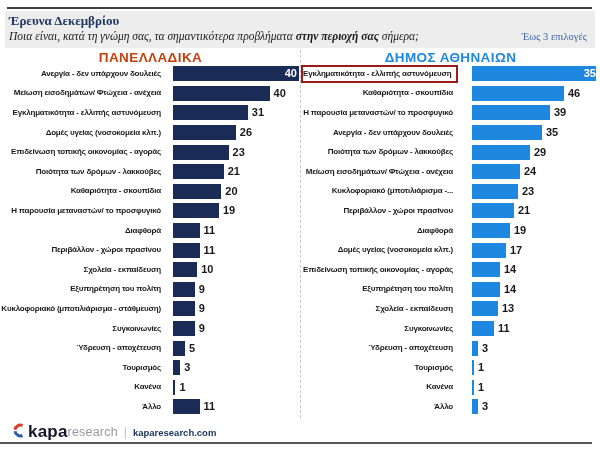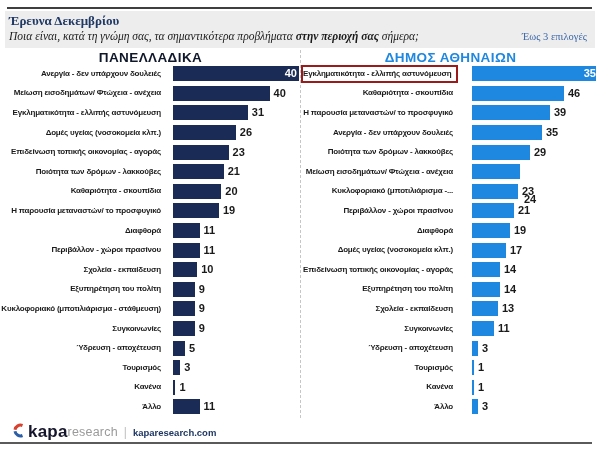--- a/index.html
+++ b/index.html
@@ -22,21 +22,21 @@
     font-family:"Liberation Serif", serif; font-style:italic; font-size:11.5px;
     color:#1a1a1a; line-height:15px; white-space:nowrap;
   }
   .question b { font-weight:bold; }
   .note {
     margin-left:auto; font-family:"Liberation Serif", serif; font-size:10.5px;
     color:#3a66a8; white-space:nowrap;
   }
   .col-headers { position:absolute; top:50px; left:0; right:0; display:flex; }
   .col-header { font-weight:bold; font-size:13.5px; text-align:center; letter-spacing:.4px; }
-  .col-header.left { width:301px; color:#0f172a; }
+  .col-header.left { width:301px; color:#c2410c; }
   .col-header.right { width:299px; color:#1e87df; }
   .divider {
     position:absolute; left:300px; top:50px; height:368px; width:0;
     border-left:1px dashed #c6c6c6;
   }
   .charts { position:absolute; top:64px; left:0; right:0; display:flex; }
   .chart { position:relative; }
   .chart.left  { width:301px; }
   .chart.right { width:299px; }
   .row { display:flex; align-items:center; height:19.6px;justify-content:space-between; }
@@ -246,21 +246,21 @@
           <span class="lbl">Ποιότητα των δρόμων - λακκούβες</span>
           <div class="track">
             <div class="bar" style="width: 45.3125%; background: rgb(30, 135, 223);"></div>
             <span class="val" style="left: calc(45.3125% + 4px);">29</span>
           </div>
         </div>
         <div class="row">
           <span class="lbl">Μείωση εισοδημάτων/ Φτώχεια - ανέχεια</span>
           <div class="track">
             <div class="bar" style="width: 37.5%; background: rgb(30, 135, 223);"></div>
-            <span class="val" style="left: calc(37.5% + 4px); margin-top: 28px;">24</span>
+            <span class="val" style="left: calc(37.5% + 4px);">24</span>
           </div>
         </div>
         <div class="row">
           <span class="lbl">Κυκλοφοριακό (μποτιλιάρισμα -...</span>
           <div class="track">
             <div class="bar" style="width: 35.9375%; background: rgb(30, 135, 223);"></div>
             <span class="val" style="left: calc(35.9375% + 4px);">23</span>
           </div>
         </div>
         <div class="row">

